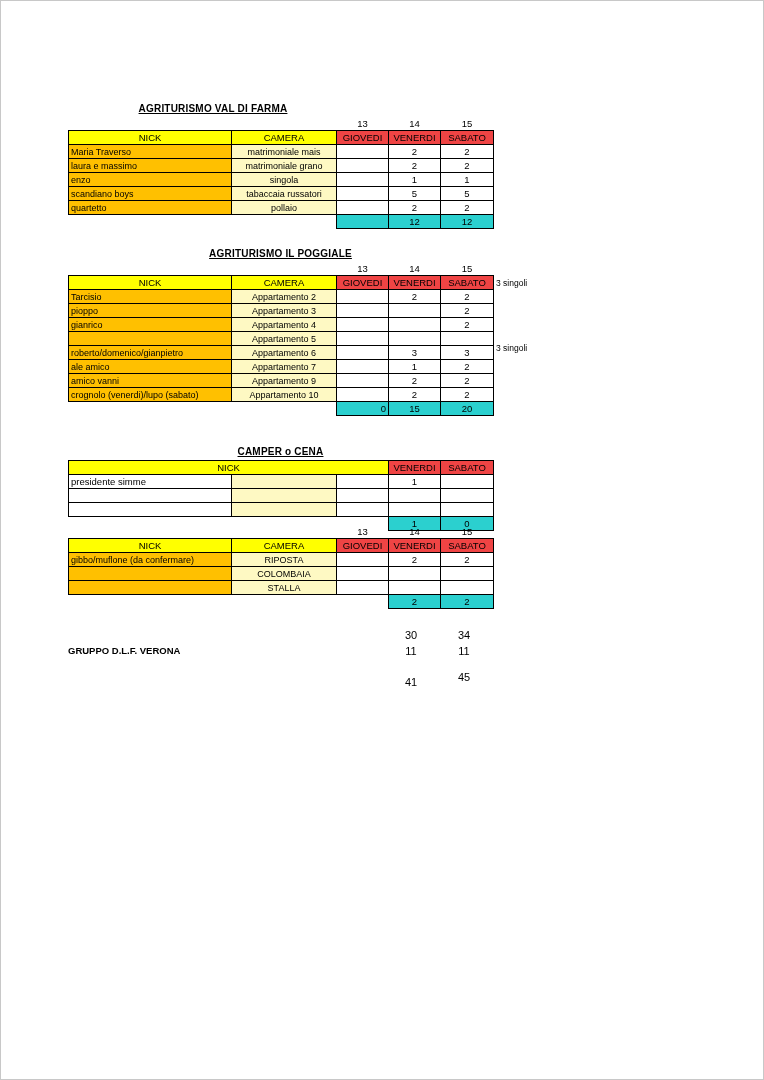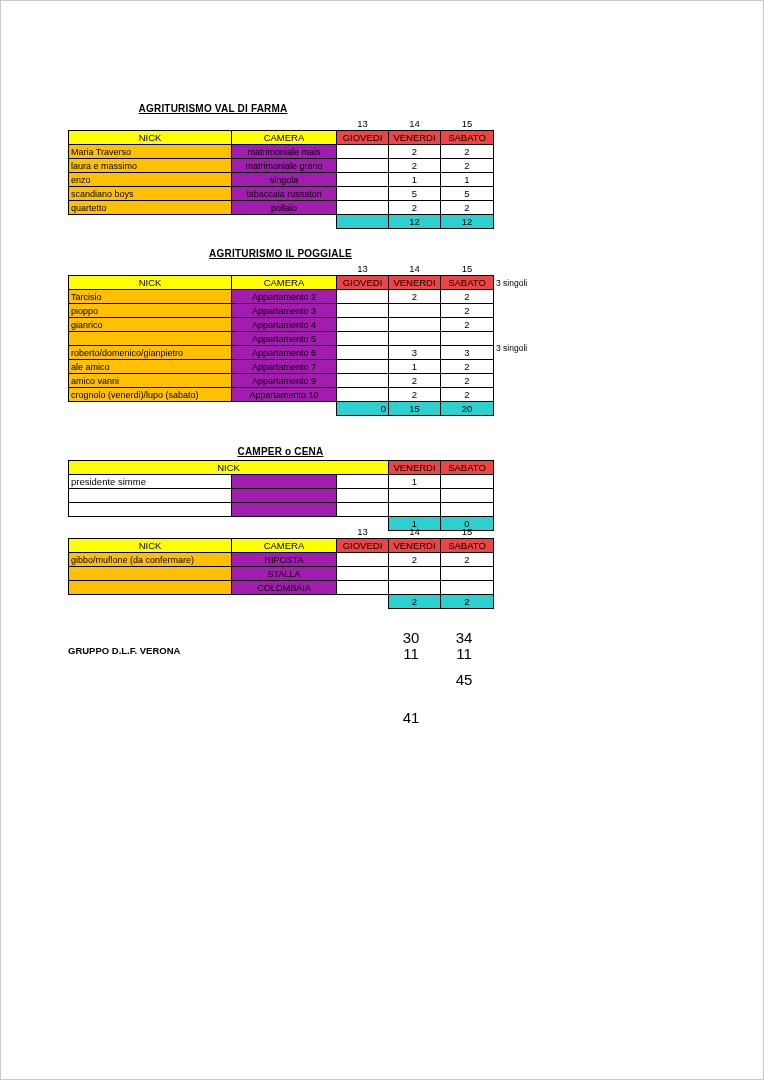--- a/index.html
+++ b/index.html
@@ -76,21 +76,21 @@
   }
   .nick-plain {
     background: #ffffff;
     text-align: left;
     font-size: 9.5px;
   }
   .camera-cell {
     text-align: center;
     font-weight: bold;
     font-size: 9px;
-    background: #a21caf;
+    background: #fef9c3;
   }
   .num-cell {
     text-align: center;
     font-size: 9.5px;
     background: #ffffff;
   }
   .total-cell {
     background: #2bd0cf;
     text-align: center;
     font-weight: bold;
@@ -117,21 +117,21 @@
     font-size: 9.5px;
   }
   .footer-label {
     position: absolute;
     font-size: 9.5px;
     font-weight: bold;
     white-space: nowrap;
   }
   .footer-num {
     position: absolute;
-    font-size: 15px;
+    font-size: 11px;
     text-align: center;
     width: 40px;
   }
 </style>
 </head>
 <body>
 
 <div class="page">
   <div class="sheet">
 
@@ -374,28 +374,28 @@
         </tr>
         <tr>
           <td class="nick-cell">gibbo/muflone (da confermare)</td>
           <td class="camera-cell">RIPOSTA</td>
           <td class="num-cell"></td>
           <td class="num-cell">2</td>
           <td class="num-cell">2</td>
         </tr>
         <tr>
           <td class="nick-cell"></td>
+          <td class="camera-cell">COLOMBAIA</td>
+          <td class="num-cell"></td>
+          <td class="num-cell"></td>
+          <td class="num-cell"></td>
+        </tr>
+        <tr>
+          <td class="nick-cell"></td>
           <td class="camera-cell">STALLA</td>
-          <td class="num-cell"></td>
-          <td class="num-cell"></td>
-          <td class="num-cell"></td>
-        </tr>
-        <tr>
-          <td class="nick-cell"></td>
-          <td class="camera-cell">COLOMBAIA</td>
           <td class="num-cell"></td>
           <td class="num-cell"></td>
           <td class="num-cell"></td>
         </tr>
         <tr>
           <td class="nob"></td>
           <td class="nob"></td>
           <td class="nob"></td>
           <td class="total-cell">2</td>
           <td class="total-cell">2</td>
@@ -405,18 +405,18 @@
     </div>
 
     <div class="footer-block">
       <div class="footer-num" style="left:390px; top:628px;">30</div>
       <div class="footer-num" style="left:443px; top:628px;">34</div>
 
       <div class="footer-label" style="left:67px; top:644px;">GRUPPO D.L.F. VERONA</div>
       <div class="footer-num" style="left:390px; top:644px;">11</div>
       <div class="footer-num" style="left:443px; top:644px;">11</div>
 
-      <div class="footer-num" style="left:390px; top:708px;">41</div>
+      <div class="footer-num" style="left:390px; top:675px;">41</div>
       <div class="footer-num" style="left:443px; top:670px;">45</div>
     </div>
 
   </div>
 </div>
 
 </body></html>

